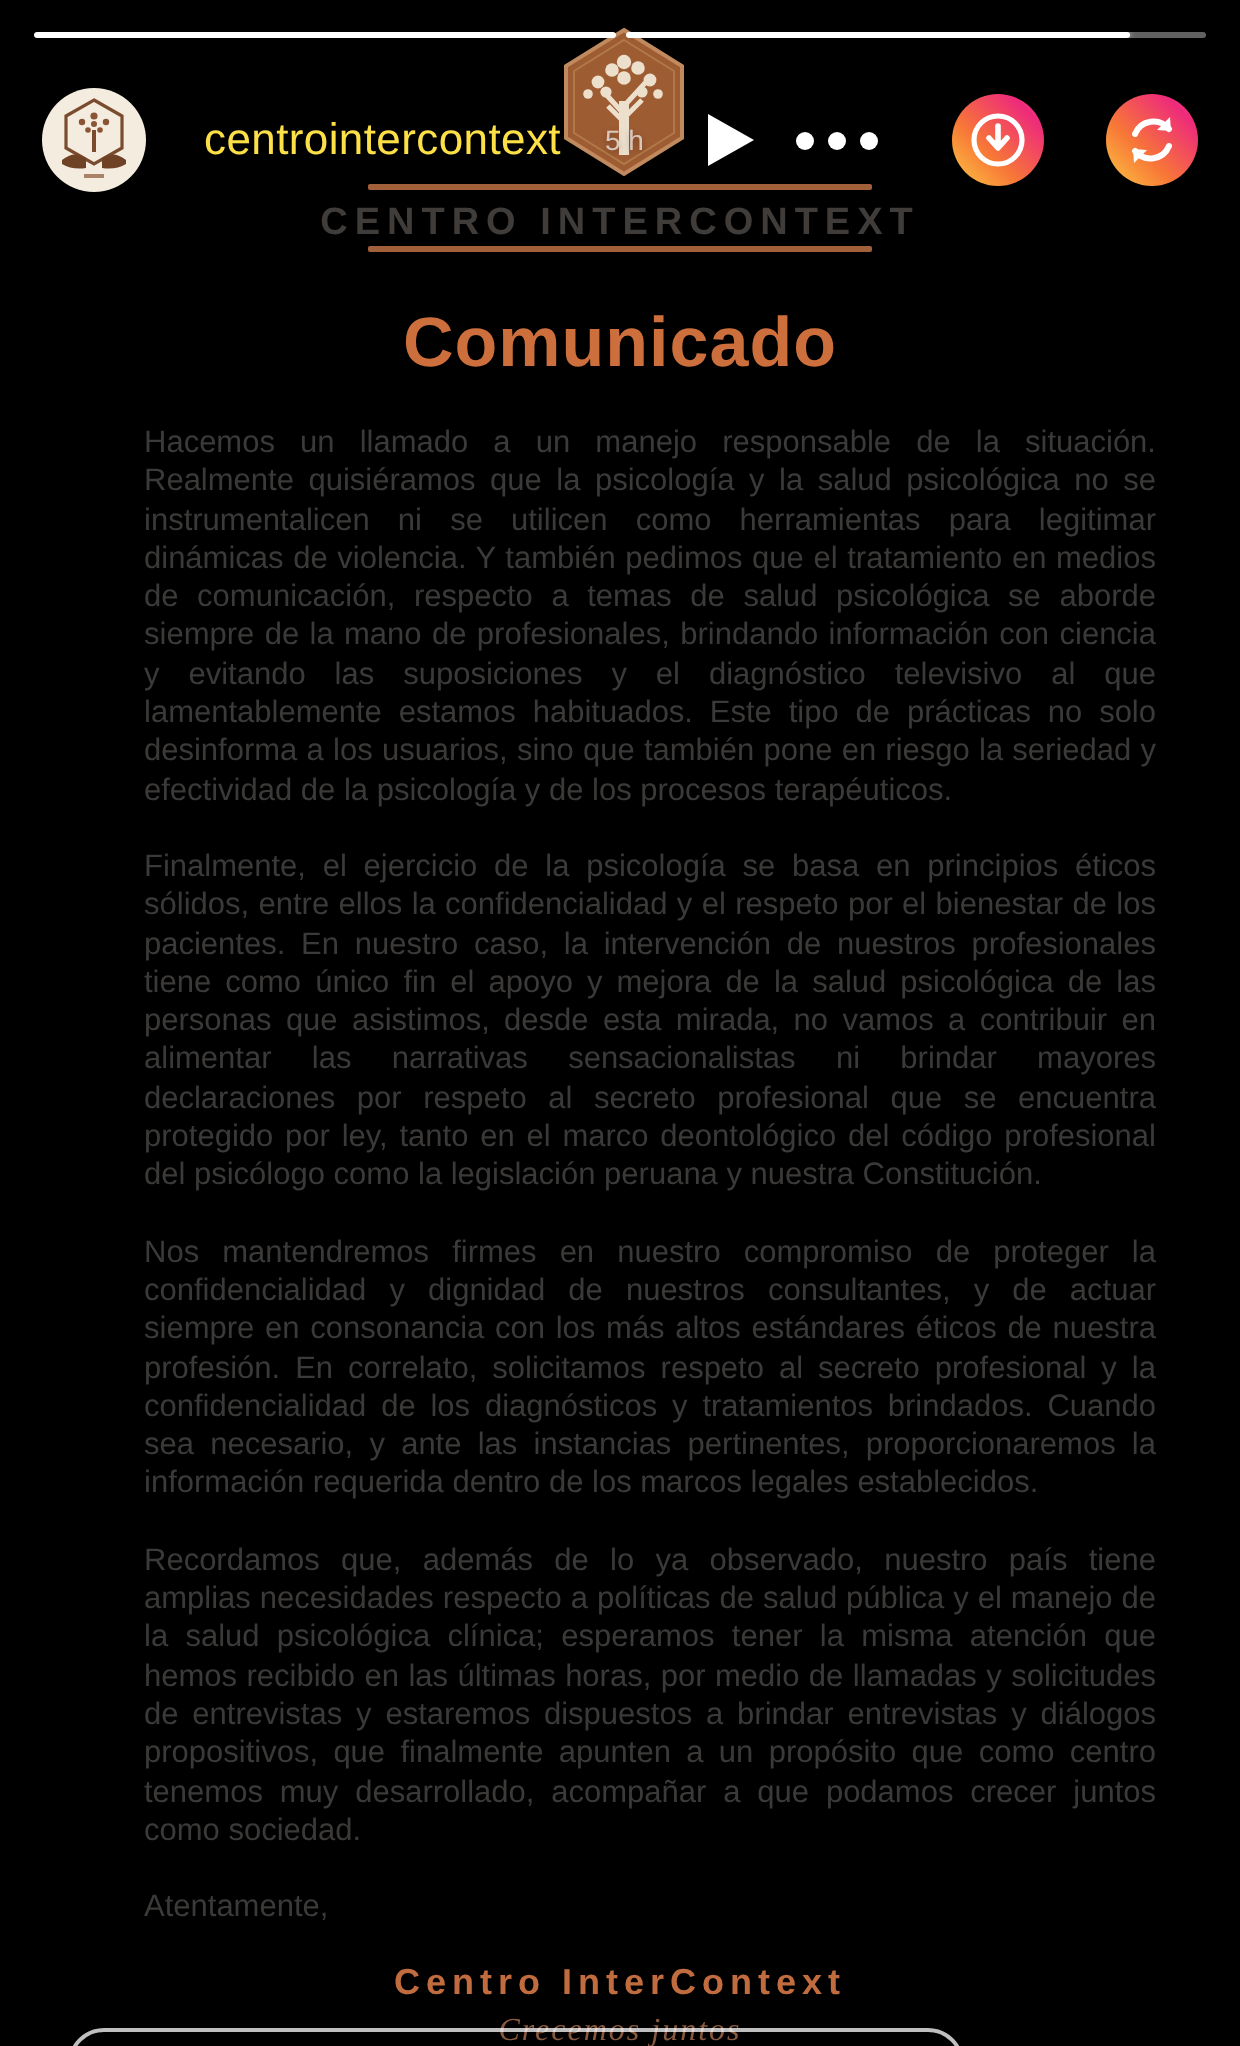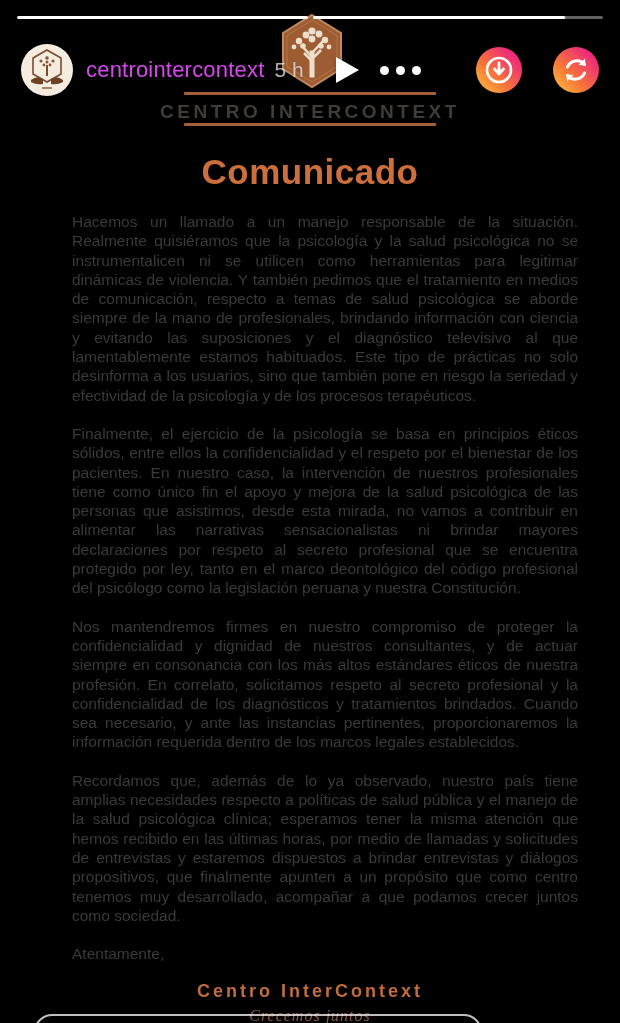--- a/index.html
+++ b/index.html
@@ -34,25 +34,25 @@
     position:absolute; top:42px; left:0; right:0; height:56px; z-index:30;
     display:flex; align-items:center;
   }
   .avatar {
     width:52px; height:52px; border-radius:50%; margin-left:21px;
     background:#f3ecdf; flex:0 0 auto;
     display:flex; align-items:center; justify-content:center;
     box-shadow:0 1px 3px rgba(0,0,0,0.25);
   }
   .username {
-    margin-left:13px; color:#d946ef; font-size:22px; font-weight:400;
+    margin-left:29px; color:#fde047; font-size:22px; font-weight:400;
     text-shadow:0 1px 3px rgba(0,0,0,0.35); letter-spacing:0.2px;
   }
   .timestamp {
-    margin-left:10px; color:rgba(240,238,235,0.75); font-size:21px;
+    margin-left:22px; color:rgba(240,238,235,0.75); font-size:14px;
     text-shadow:0 1px 3px rgba(0,0,0,0.3);
   }
   .play-btn { margin-left:30px; width:26px; height:28px; cursor:pointer;
     filter:drop-shadow(0 1px 2px rgba(0,0,0,0.3)); }
   .more-btn { margin-left:18px; display:flex; gap:7px; cursor:pointer; padding:6px 2px;
     filter:drop-shadow(0 1px 2px rgba(0,0,0,0.3)); }
   .more-btn .dot { width:9px; height:9px; border-radius:50%; background:#ffffff; }
   .round-grad-btn {
     width:46px; height:46px; border-radius:50%;
     background:linear-gradient(45deg,#fdc842 0%,#f77737 38%,#ee2a7b 82%,#f9588f 100%);

